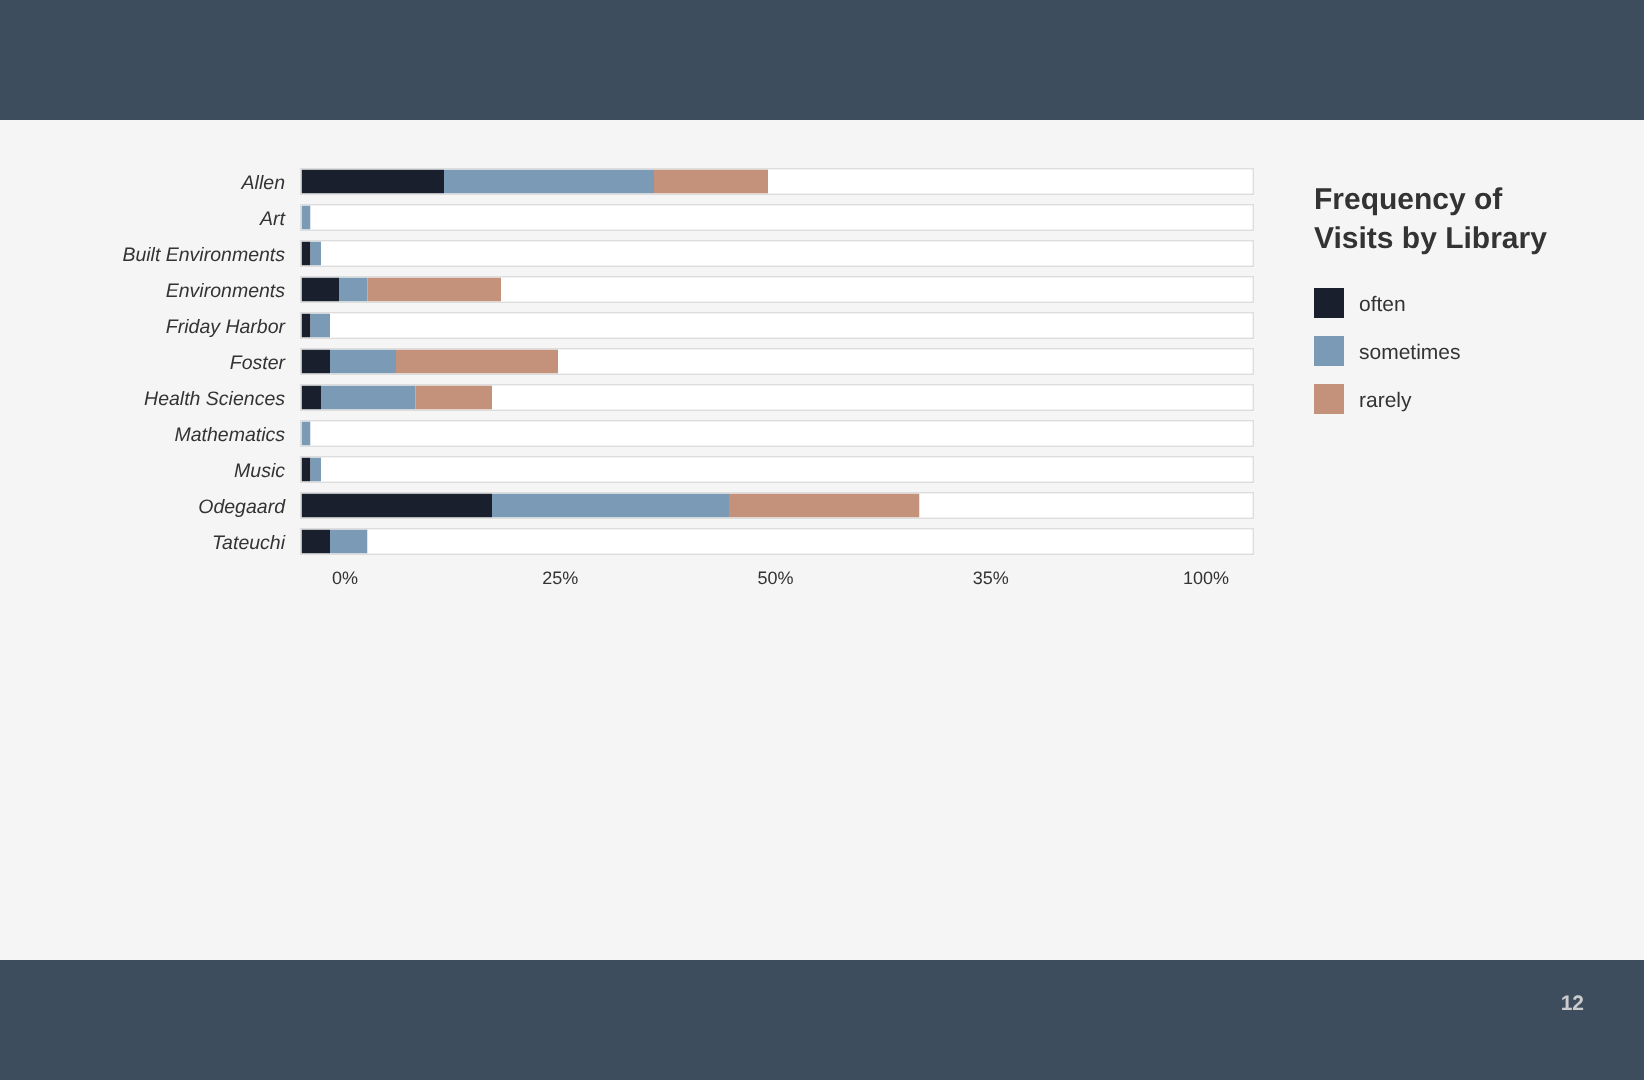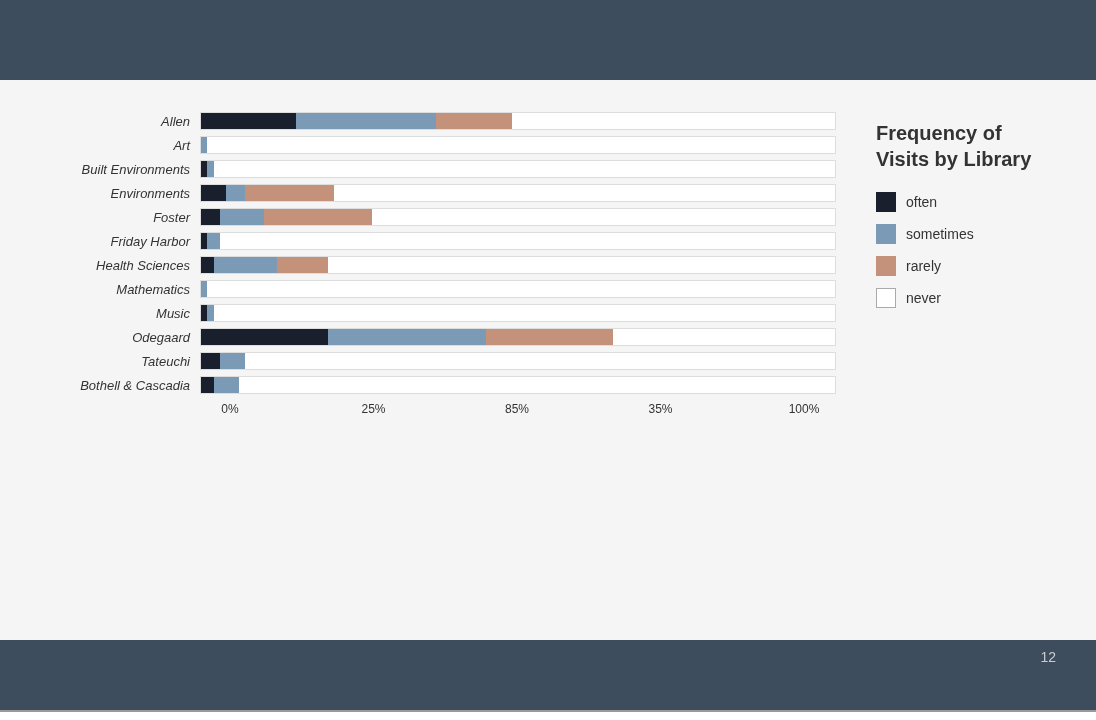--- a/index.html
+++ b/index.html
@@ -106,24 +106,25 @@
       margin-right: 10px;
       flex-shrink: 0;
     }
     .legend-swatch.often { background: #1a1f2e; }
     .legend-swatch.sometimes { background: #7a9ab5; }
     .legend-swatch.rarely { background: #c4917a; }
     .legend-swatch.never { background: #fff; border: 1.5px solid #aaa; }
 
     .page-number {
       text-align: right;
-      padding: 9px 40px 10px 0;
+      padding: 20px 40px 10px 0;
       font-size: 14px;
       color: #ccc;
       background: #3d4d5e;
+      font-weight: bold;
     }
     .bottom-stub {
       background: #3d4d5e;
       height: 35px;
     }
     .bottom-white {
       background: #fff;
       height: 35px;
       border-top: 2px solid #999;
     }
@@ -164,37 +165,37 @@
           <div class="bar-row">
             <div class="bar-label">Environments</div>
             <div class="bar-track">
               <div class="bar-segment often" style="width: 4%;"></div>
               <div class="bar-segment sometimes" style="width: 3%;"></div>
               <div class="bar-segment rarely" style="width: 14%;"></div>
               <div class="bar-segment never" style="width: 79%;"></div>
             </div>
           </div>
           <div class="bar-row">
+            <div class="bar-label">Friday Harbor</div>
+            <div class="bar-track">
+              <div class="bar-segment often" style="width: 1%;"></div>
+              <div class="bar-segment sometimes" style="width: 2%;"></div>
+              <div class="bar-segment never" style="width: 97%;"></div>
+            </div>
+          </div>
+          <div class="bar-row">
             <div class="bar-label">Foster</div>
             <div class="bar-track">
               <div class="bar-segment often" style="width: 3%;"></div>
               <div class="bar-segment sometimes" style="width: 7%;"></div>
               <div class="bar-segment rarely" style="width: 17%;"></div>
               <div class="bar-segment never" style="width: 73%;"></div>
             </div>
           </div>
           <div class="bar-row">
-            <div class="bar-label">Friday Harbor</div>
-            <div class="bar-track">
-              <div class="bar-segment often" style="width: 1%;"></div>
-              <div class="bar-segment sometimes" style="width: 2%;"></div>
-              <div class="bar-segment never" style="width: 97%;"></div>
-            </div>
-          </div>
-          <div class="bar-row">
             <div class="bar-label">Health Sciences</div>
             <div class="bar-track">
               <div class="bar-segment often" style="width: 2%;"></div>
               <div class="bar-segment sometimes" style="width: 10%;"></div>
               <div class="bar-segment rarely" style="width: 8%;"></div>
               <div class="bar-segment never" style="width: 80%;"></div>
             </div>
           </div>
           <div class="bar-row">
             <div class="bar-label">Mathematics</div>
@@ -221,54 +222,42 @@
             </div>
           </div>
           <div class="bar-row">
             <div class="bar-label">Tateuchi</div>
             <div class="bar-track">
               <div class="bar-segment often" style="width: 3%;"></div>
               <div class="bar-segment sometimes" style="width: 4%;"></div>
               <div class="bar-segment never" style="width: 93%;"></div>
             </div>
           </div>
-          <div class="bar-row">
-            <div class="bar-label">Bothell &amp; Cascadia</div>
-            <div class="bar-track">
-              <div class="bar-segment often" style="width: 2%;"></div>
-              <div class="bar-segment sometimes" style="width: 4%;"></div>
-              <div class="bar-segment never" style="width: 94%;"></div>
-            </div>
-          </div>
           <div class="x-axis-labels">
             <div class="x-axis-label">0%</div>
             <div class="x-axis-label">25%</div>
-            <div class="x-axis-label">85%</div>
+            <div class="x-axis-label">50%</div>
             <div class="x-axis-label">35%</div>
             <div class="x-axis-label">100%</div>
           </div>
         </div>
       <div class="legend">
         <div class="legend-title">Frequency of Visits by Library</div>
         <div class="legend-item">
           <div class="legend-swatch often"></div>
           <span>often</span>
         </div>
         <div class="legend-item">
           <div class="legend-swatch sometimes"></div>
           <span>sometimes</span>
         </div>
         <div class="legend-item">
           <div class="legend-swatch rarely"></div>
           <span>rarely</span>
         </div>
-        <div class="legend-item">
-          <div class="legend-swatch never"></div>
-          <span>never</span>
-        </div>
       </div>
     </div>
   </div>
 
   <div class="page-number">12</div>
   <div class="bottom-stub"></div>
   <div class="bottom-white"></div>
 </div>
 
 </body></html>

